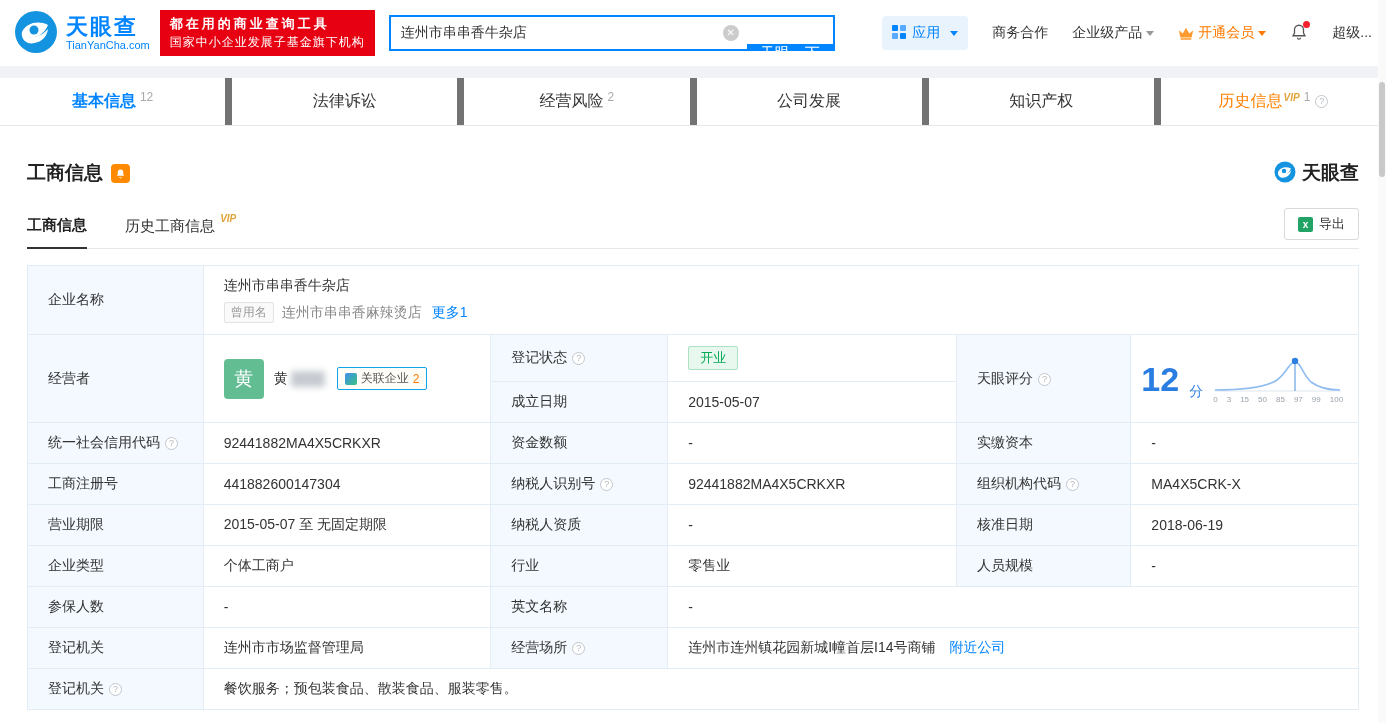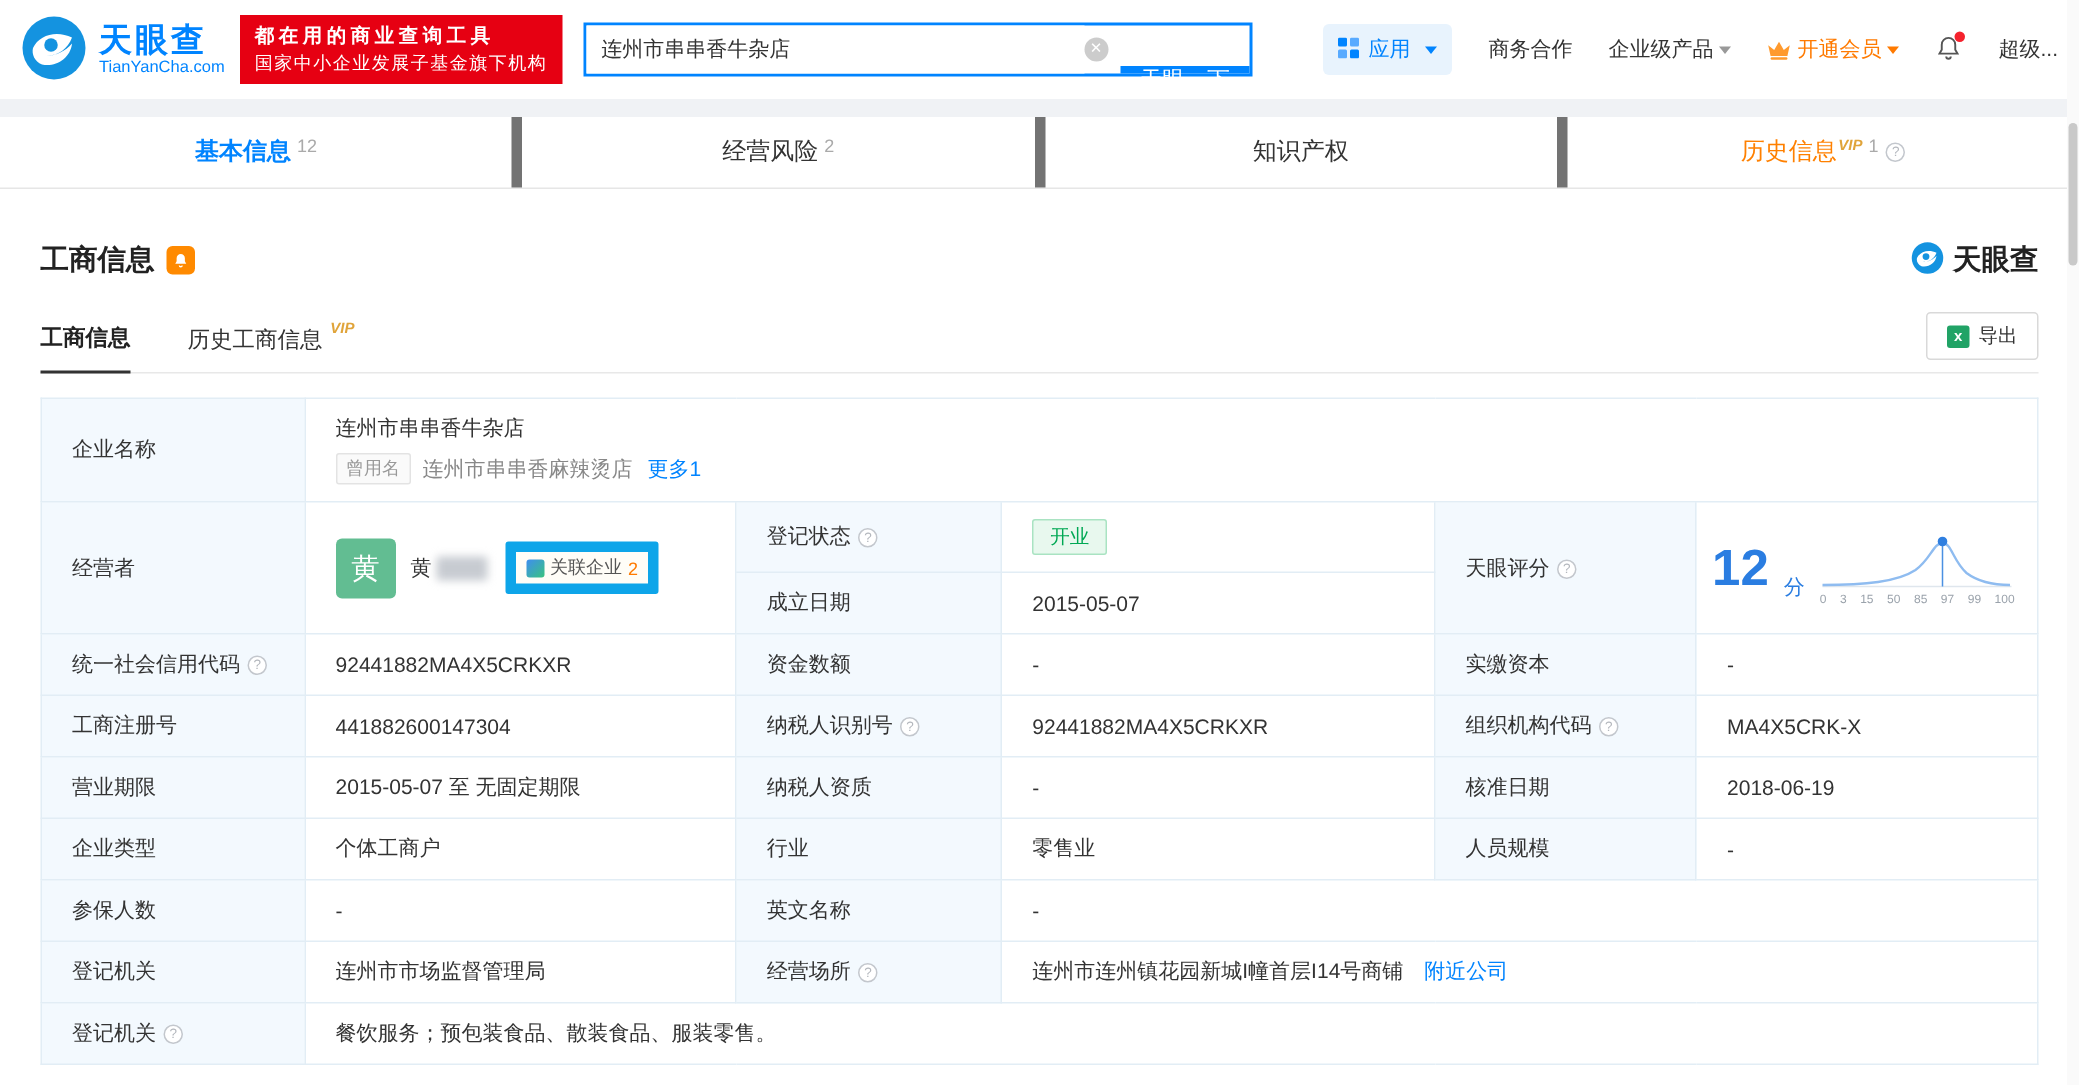--- a/index.html
+++ b/index.html
@@ -62,21 +62,21 @@
   table.info { width:100%; border-collapse:collapse; margin-top:16px; table-layout:fixed; }
   table.info td { border:1px solid #e2edf5; padding:11px 20px; font-size:14px; color:#333; vertical-align:middle; word-break:break-all; }
   td.lbl { background:#f3f9fe; }
   .former-line { margin-top:7px; display:flex; align-items:center; }
   .former-tag { border:1px solid #e3e3e3; background:#fafafa; color:#999; font-size:12px; padding:1px 6px; border-radius:2px; margin-right:8px; }
   .former-name { color:#888; }
   a.link { color:#0084ff; text-decoration:none; cursor:pointer; margin-left:10px; }
   .operator-cell { display:flex; align-items:center; }
   .avatar { width:40px; height:40px; background:#62bd92; border-radius:4px; color:#fff; font-size:19px; display:flex; align-items:center; justify-content:center; margin-right:10px; }
   .blur-block { display:inline-block; width:34px; height:16px; background:#c7cbd1; filter:blur(3px); border-radius:2px; margin-left:3px; vertical-align:middle; }
-  .related-badge { display:inline-flex; align-items:center; gap:4px; border:7px solid #0ea5e9; border-radius:2px; padding:2px 7px; font-size:12px; color:#555; margin-left:12px; cursor:pointer; background:#fffdf7;text-align:center; }
+  .related-badge { display:inline-flex; align-items:center; gap:4px; border:1px solid #0ea5e9; border-radius:2px; padding:2px 7px; font-size:12px; color:#555; margin-left:12px; cursor:pointer; background:#fffdf7;text-align:center; }
   .related-ic { width:12px; height:12px; border-radius:2px; background:linear-gradient(135deg,#3f8ef0 0%,#39c37f 100%); }
   .related-count { color:#ff7a00; }
   .status-badge { display:inline-block; background:#e8f8ee; border:1px solid #a9e3c2; color:#00a854; font-size:13px; padding:2px 11px; border-radius:2px; }
   .score-cell { display:flex; align-items:center; gap:10px; }
   .score-num { font-size:34px; font-weight:bold; color:#2a7de1; line-height:1; }
   .score-unit { font-size:14px; color:#2a7de1; align-self:flex-end; margin-bottom:3px; }
   .score-chart { display:flex; flex-direction:column; }
   .score-axis { display:flex; justify-content:space-between; width:130px; font-size:8px; color:#9aa2ab; margin-top:1px; }
 
   
@@ -156,22 +156,28 @@
 </header>
 
 <div class="divider-band"></div>
 
 <nav class="main-tabs">
   <div class="main-tab active">
     <span>基本信息</span>
     <span class="tab-count">12</span>
   </div>
   <div class="main-tab">
+    <span>法律诉讼</span>
+  </div>
+  <div class="main-tab">
     <span>经营风险</span>
     <span class="tab-count">2</span>
+  </div>
+  <div class="main-tab">
+    <span>公司发展</span>
   </div>
   <div class="main-tab">
     <span>知识产权</span>
   </div>
   <div class="main-tab orange">
     <span>历史信息</span>
     <span class="tab-vip">VIP</span>
     <span class="tab-count">1</span>
     <span class="help">?</span>
   </div>

